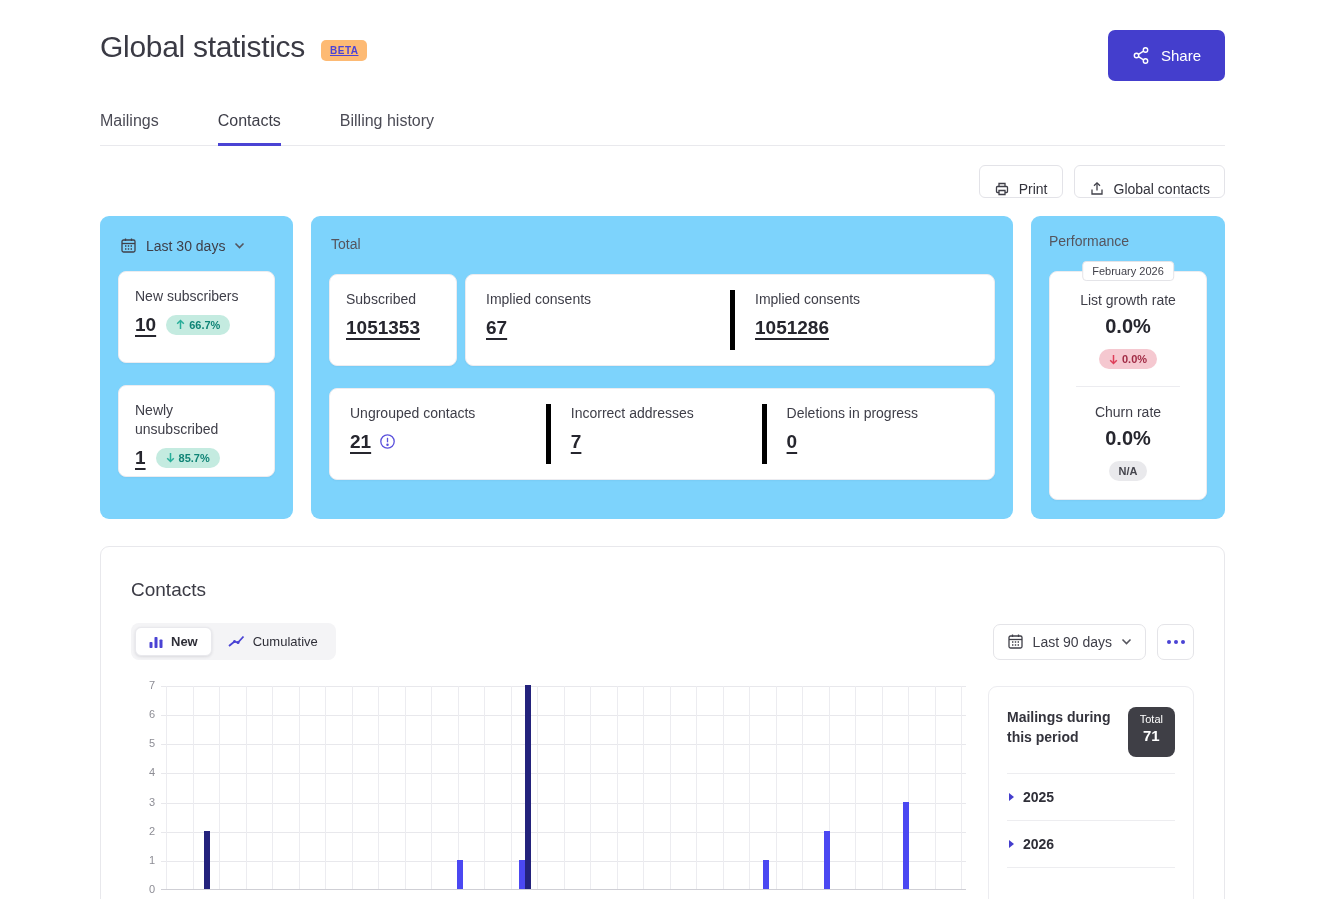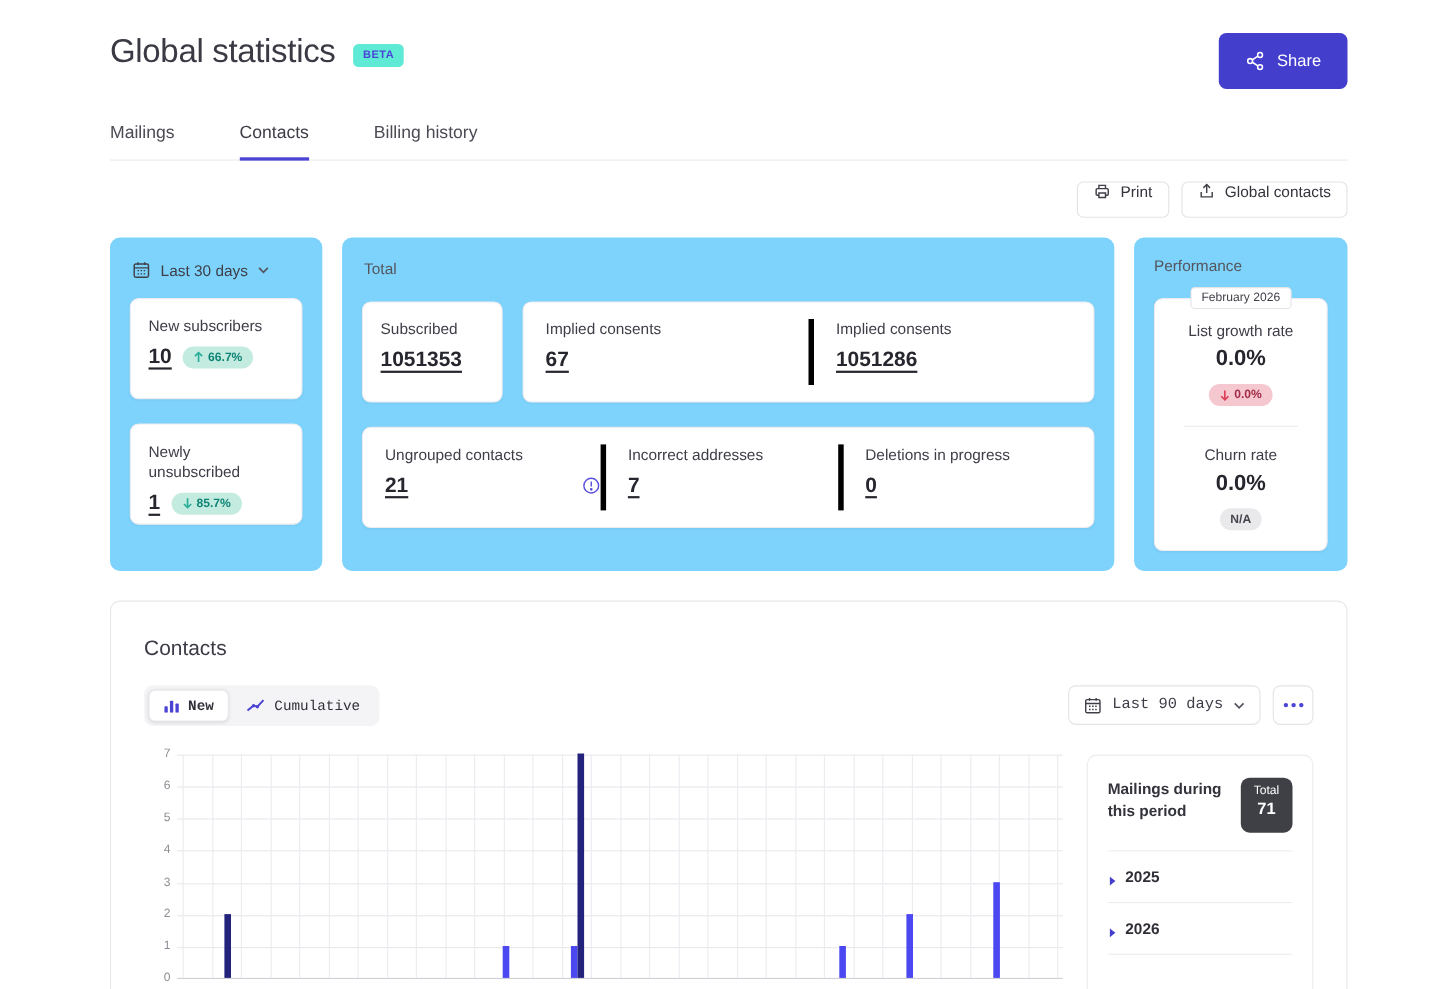--- a/index.html
+++ b/index.html
@@ -3,36 +3,36 @@
 <meta charset="utf-8">
 <style>
   * { margin:0; padding:0; box-sizing:border-box; }
   html,body { width:1320px; height:899px; overflow:hidden; background:#fff;
     font-family:"Liberation Sans", sans-serif; color:#3c3c46; }
   .container { padding:30px 95px 0 100px; }
 
   
   .header-row { display:flex; align-items:flex-start; }
   .page-title { font-size:30px; font-weight:400; color:#3a3a44; letter-spacing:-0.3px; }
-  .beta-badge { margin-left:16px; margin-top:10px; background:#5eead4; color:#4b43d6;
-    font-size:10px; font-weight:bold; letter-spacing:0.5px; padding:5px 9px; border-radius:5px; }
+  .beta-badge { margin-left:16px; margin-top:10px; background:#fdba74; color:#4b43d6;
+    font-size:10px; font-weight:bold; letter-spacing:0.5px; padding:5px 9px; border-radius:5px;text-decoration:underline; }
   .share-btn { margin-left:auto; width:117px; height:51px; background:#443ecd; border:none;
     border-radius:7px; color:#fff; font-size:15px; display:flex; align-items:center;
     justify-content:center; gap:10px; cursor:pointer; font-family:inherit; }
 
   
   .tabs { display:flex; gap:59px; margin-top:31px; border-bottom:1px solid #e9e9ed; }
   .tab { font-size:16px; color:#4b4b55; padding-bottom:15px; cursor:pointer; position:relative; }
   .tab.active { color:#3d3d47; }
   .tab.active::after { content:""; position:absolute; left:0; right:0; bottom:-1px; height:3px; background:#4a43d4; }
 
   
   .actions-row { display:flex; justify-content:flex-end; gap:11px; margin-top:19px; }
   .ghost-btn { height:33px; background:#fff; border:1px solid #e3e3e8; border-radius:6px;
-    display:inline-flex; align-items:flex-start; gap:9px; padding:0 14px; font-size:14px;
+    display:inline-flex; align-items:flex-end; gap:9px; padding:0 14px; font-size:14px;
     color:#33333c; cursor:pointer; font-family:inherit; }
 
   
   .stats-row { display:flex; gap:18px; margin-top:18px; }
   .panel { background:#7dd3fc; border-radius:9px; padding:17px 18px; }
   .panel-label { font-size:14px; color:#55555e; }
   .panel-left { width:193px; }
   .panel-mid { flex:1; }
   .panel-right { width:194px; }
 
@@ -45,21 +45,21 @@
   .stat-value-row { display:flex; align-items:center; gap:10px; }
   .stat-value { font-size:19px; font-weight:bold; color:#26262e; text-decoration:underline;
     text-underline-offset:4px; text-decoration-thickness:2px; cursor:pointer; }
   .pill { display:inline-flex; align-items:center; gap:4px; border-radius:12px;
     padding:4px 10px; font-size:11px; font-weight:bold; }
   .pill.teal { background:#c4ebe0; color:#0f8476; }
   .pill.pink { background:#f5c8d0; color:#a22c46; }
   .pill.gray { background:#e9e9ec; color:#45454d; }
 
   .mid-head { margin:3px 0 22px 2px; }
-  .mid-row { display:flex; gap:18px; margin-bottom:22px; }
+  .mid-row { display:flex; gap:8px; margin-bottom:22px; }
   .mid-row .small-card { width:128px; height:92px; }
   .wide-card { flex:1; height:92px; display:flex; padding:15px 0; }
   .wide-sec { padding:0 0 0 20px; }
   .wide-sec + .wide-sec { border-left:5px solid #000000; }
   .row1 .wide-sec { width:50%; }
   .row2 .wide-sec:nth-child(1) { width:32.5%; }
   .row2 .wide-sec:nth-child(2) { width:32.5%; }
   .row2 .wide-sec:nth-child(3) { width:35%; }
 
   .perf-card { position:relative; background:#fff; border:1px solid #ececf0; border-radius:8px;
@@ -69,21 +69,21 @@
     background:#fff; border:1px solid #e4e4e8; border-radius:4px; font-size:11px;
     color:#3f3f48; padding:3px 9px; white-space:nowrap; }
   .perf-label { font-size:14px; color:#3e3e48; }
   .perf-value { font-size:20px; font-weight:bold; color:#26262e; margin:7px 0 11px; }
   .perf-divider { height:1px; background:#ececf0; margin:17px 12px; }
 
   
   .contacts-card { margin-top:27px; border:1px solid #e8e8ec; border-radius:9px;
     padding:32px 30px; height:560px; }
   .section-title { font-size:19px; color:#3b3b45; }
-  .chart-controls { display:flex; margin-top:22px;font-family:Liberation Mono, monospace; }
+  .chart-controls { display:flex; align-items:center; margin-top:22px; }
   .toggle-group { display:inline-flex; background:#f4f4f6; border-radius:8px; padding:4px; gap:2px; }
   .toggle-btn { display:inline-flex; align-items:center; gap:8px; font-size:13px; color:#2f2f38;
     padding:7px 14px; border-radius:6px; cursor:pointer; }
   .toggle-btn.active { background:#fff; font-weight:bold; border:1px solid #e9e9ed;
     box-shadow:0 1px 3px rgba(30,30,50,0.12); padding:6px 13px; }
   .right-controls { margin-left:auto; display:flex; gap:11px; }
   .dropdown-btn { height:36px; background:#fff; border:1px solid #e4e4e8; border-radius:7px;
     display:inline-flex; align-items:center; gap:9px; padding:0 13px; font-size:14px;
     color:#3e3e48; cursor:pointer; font-family:inherit; }
   .dots-btn { width:37px; height:36px; background:#fff; border:1px solid #e4e4e8; border-radius:7px;
@@ -103,21 +103,21 @@
 
   .mailings-card { margin-left:22px; width:210px; min-height:262px; border:1px solid #ececf0;
     border-radius:9px; padding:20px 18px; }
   .mailings-head { display:flex; gap:12px; }
   .mailings-label { flex:1; font-size:14px; font-weight:600; color:#33333c; line-height:1.45; }
   .total-badge { background:#3f3f46; color:#fff; border-radius:8px; padding:6px 12px;
     text-align:center; height:50px; }
   .total-badge .t1 { font-size:11px; }
   .total-badge .t2 { font-size:15px; font-weight:bold; margin-top:2px; }
   .mailings-divider { height:1px; background:#ededf0; margin-top:16px; }
-  .year-row { display:flex; align-items:flex-end; gap:9px; padding:15px 2px;
+  .year-row { display:flex; align-items:center; gap:9px; padding:15px 2px;
     border-bottom:1px solid #ededf0; font-size:14px; font-weight:bold; color:#2f2f38; cursor:pointer; }
   .tri { width:0; height:0; border-left:5px solid #443ecd; border-top:4px solid transparent;
     border-bottom:4px solid transparent; }
 
   svg { display:block; }
 </style>
 </head>
 <body>
 
 <div class="container">
@@ -238,21 +238,21 @@
             <div class="stat-label">Implied consents</div>
             <span class="stat-value">1051286</span>
           </div>
         </div>
       </div>
 
       <div class="mid-row row2">
         <div class="stat-card wide-card">
           <div class="wide-sec">
             <div class="stat-label">Ungrouped contacts</div>
-            <span style="display:flex;align-items:center;gap:8px;justify-content:space-between;">
+            <span style="display:flex;align-items:center;gap:8px;">
               <span class="stat-value">21</span>
               <span>
                 <svg width="17" height="17" viewBox="0 0 17 17" fill="none" stroke="#5a50dc" stroke-width="1.3">
                   <circle cx="8.5" cy="8.5" r="6.7"></circle>
                     <line x1="8.5" y1="4.8" x2="8.5" y2="9.3"></line>
                   <circle cx="8.5" cy="11.8" r="0.6" fill="#5a50dc"></circle>
                 </svg>
               </span>
             </span>
           </div>

